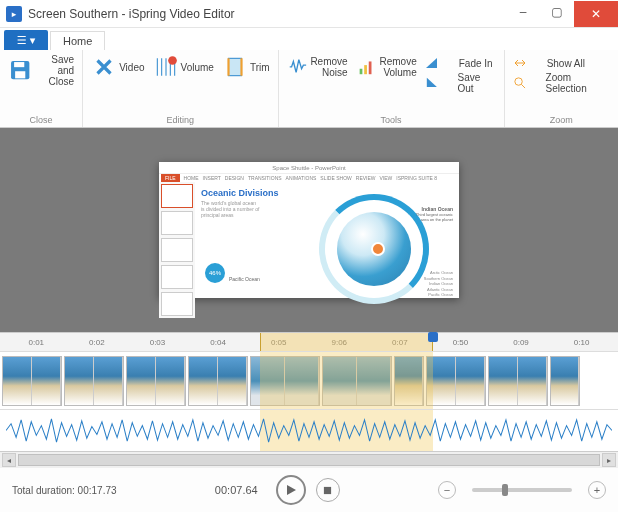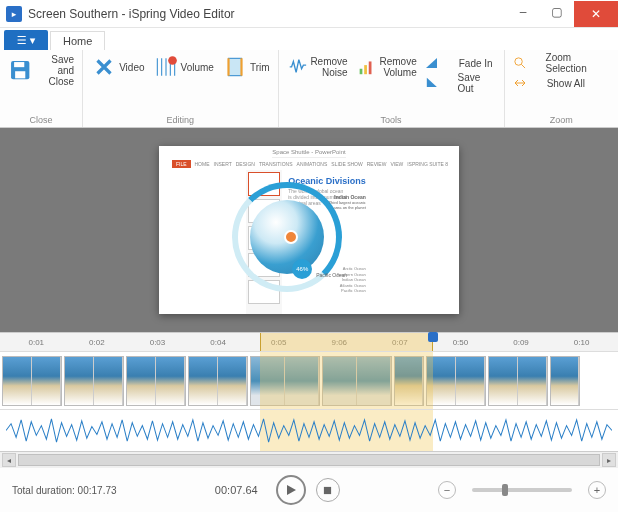--- a/index.html
+++ b/index.html
@@ -20,21 +20,21 @@
 .group { border-right:1px solid #e3e3e3; padding:4px 8px 2px; display:flex; flex-direction:column; align-items:center; }
 .group-row { display:flex; gap:8px; flex:1; align-items:flex-start;}
 .big-btn { display:flex; align-items:center; gap:2px; font-size:10px; color:#444; min-width:40px; text-align:right; line-height:1.1;}
 .big-btn .icon { width:26px; height:26px; display:flex; align-items:center; justify-content:center; }
 .small-btn { display:flex; align-items:center; gap:20px; font-size:10px; color:#444; height:18px;}
 .small-btn .icon { width:14px; height:14px; }
 .group-label { font-size:9px; color:#888; margin-top:2px;}
 .stack { display:flex; flex-direction:column; gap:2px; justify-content:center;}
 
 .preview-area { height: 204px; background:#7a7a7a; display:flex; align-items:center; justify-content:center; }
-.ppt-window { width: 300px; height: 168px; background:#fff; box-shadow:0 2px 8px rgba(0,0,0,.4); display:flex; flex-direction:column;align-items:center;}
+.ppt-window { width: 300px; height: 136px; background:#fff; box-shadow:0 2px 8px rgba(0,0,0,.4); display:flex; flex-direction:column;}
 .ppt-title { height:12px; background:#fff; font-size:6px; color:#888; text-align:center; line-height:12px; border-bottom:1px solid #eee;}
 .ppt-ribbon { height:12px; display:flex; align-items:center; gap:4px; padding-left:2px; font-size:5px; color:#888;}
 .ppt-ribbon .file { background:#d94f2a; color:#fff; padding:1px 4px;}
 .ppt-body { flex:1; display:flex; }
 .ppt-thumbs { width:36px; background:#f7f7f7; padding:2px; display:flex; flex-direction:column; gap:3px;}
 .ppt-thumb { height:24px; background:#fff; border:1px solid #ccc; font-size:4px; padding:1px;}
 .ppt-thumb.active { border:1px solid #d94f2a; }
 .ppt-slide { flex:1; padding:6px; position:relative;}
 .slide-title { font-size:9px; color:#2a6fc7; font-weight:600;}
 .slide-sub { font-size:5px; color:#999; width:60px; line-height:1.2; margin-top:2px;}
@@ -184,30 +184,30 @@
       </div>
     </div>
     <div class="group-label">Tools</div>
   </div>
 
   <div class="group" style="border-right:none">
     <div class="group-row">
       <div class="stack">
         <div class="small-btn">
           <div class="icon"><svg viewBox="0 0 14 14">
+                <path d="M2 7h10M5 4l-3 3 3 3M9 4l3 3-3 3" stroke="#f0a030" fill="none"></path>
+              </svg></div>
+          <span>Show All</span>
+        </div>
+        <div class="small-btn">
+          <div class="icon"><svg viewBox="0 0 14 14">
                 <circle cx="6" cy="6" r="4" stroke="#f0a030" fill="none"></circle>
                 <path d="M9 9l4 4" stroke="#f0a030"></path>
               </svg></div>
           <span>Zoom Selection</span>
-        </div>
-        <div class="small-btn">
-          <div class="icon"><svg viewBox="0 0 14 14">
-                <path d="M2 7h10M5 4l-3 3 3 3M9 4l3 3-3 3" stroke="#f0a030" fill="none"></path>
-              </svg></div>
-          <span>Show All</span>
         </div>
       </div>
     </div>
     <div class="group-label">Zoom</div>
   </div>
 </div>
 
 <div class="preview-area">
   <div class="ppt-window">
     <div class="ppt-title">Space Shuttle - PowerPoint</div>

